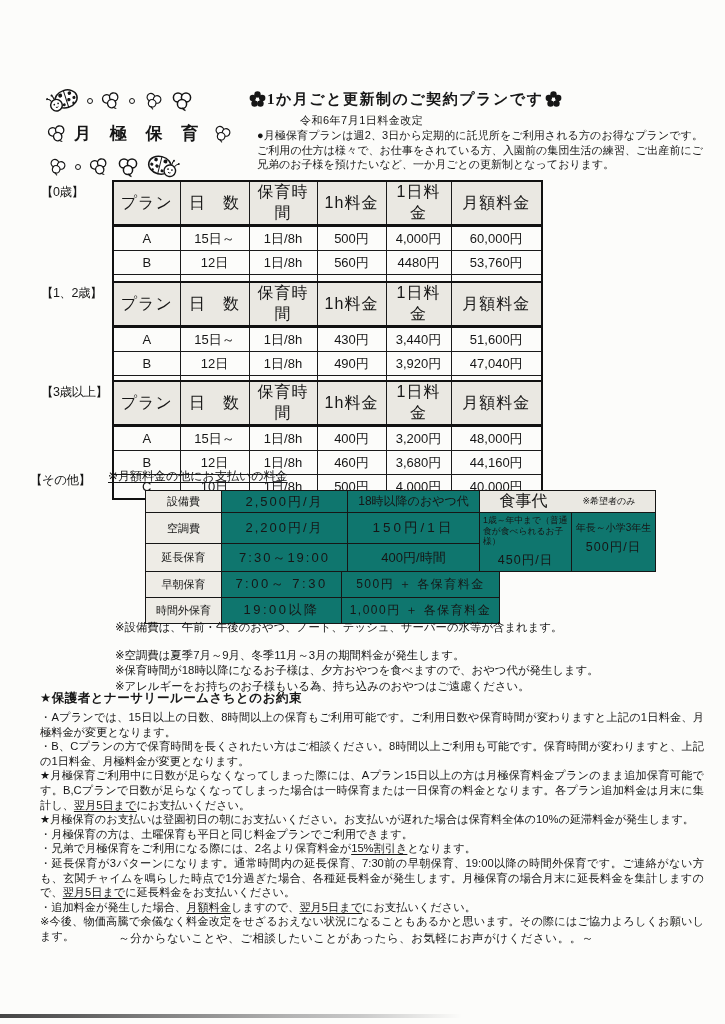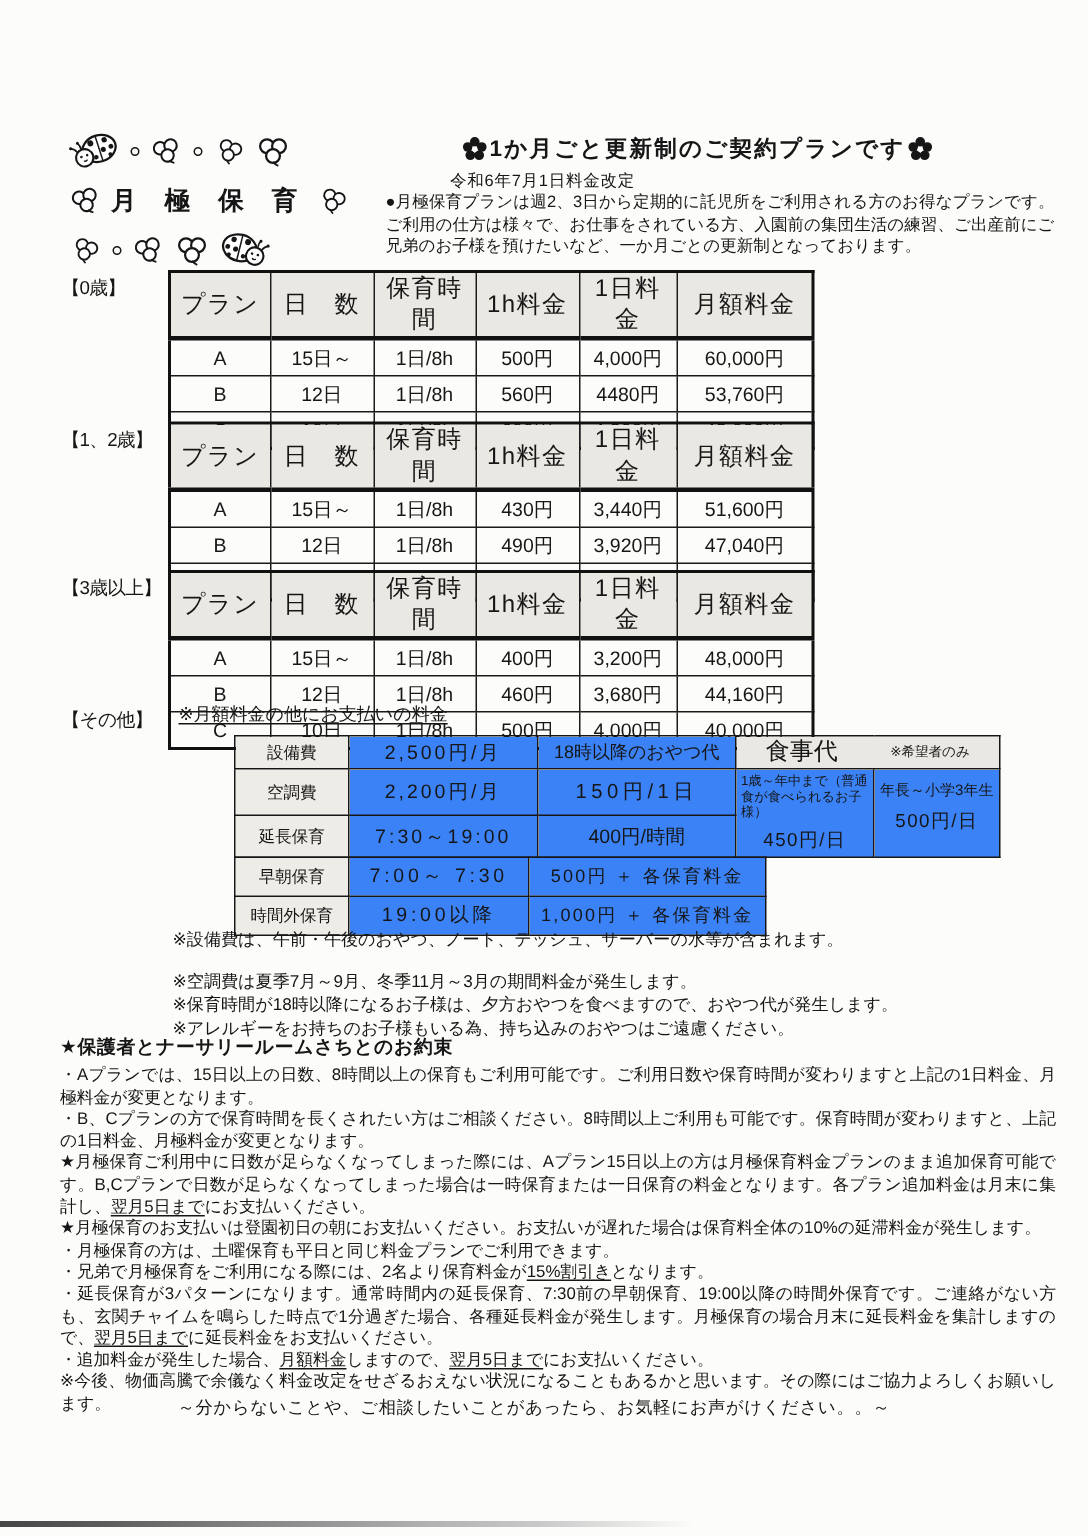--- a/index.html
+++ b/index.html
@@ -11,42 +11,42 @@
   .logo{position:absolute;left:46px;top:84px;width:214px;}
   .logo-row{display:flex;align-items:center;gap:7px;height:33px;}
   .logo-row.r2{gap:4px;}
   .logo-title{font-size:17px;font-weight:600;letter-spacing:7px;white-space:nowrap;padding:0 2px;}
   .dot{width:4px;height:4px;border:1.3px solid #161616;border-radius:50%;flex:none;}
   .tilt-l{transform:rotate(-18deg);}
   .tilt-r{transform:rotate(14deg) scaleX(-1);}
   .sm{transform:scale(.82) rotate(20deg);}
   .sm2{transform:scale(.9) rotate(-15deg);}
 
-  .title-row{position:absolute;left:267px;top:90px;width:396px;display:flex;align-items:center;justify-content:center;}
+  .title-row{position:absolute;left:248px;top:90px;width:396px;display:flex;align-items:center;justify-content:flex-start;font-family:Liberation Serif, serif;}
   .doc-title{font-size:15px;font-weight:600;letter-spacing:1.5px;}
   .revision{position:absolute;left:300px;top:113px;width:362px;text-align:left;font-size:11px;letter-spacing:.5px;}
   .intro{position:absolute;left:257px;top:128px;width:446px;font-size:11px;line-height:14.6px;text-align:justify;}
 
   
   .price-block{position:absolute;left:41px;display:flex;align-items:flex-start;}
   .age-label{width:71px;flex:none;font-size:12.5px;letter-spacing:-.5px;padding-top:4px;}
   table.price{border-collapse:collapse;table-layout:fixed;border:2px solid #111;}
   .price th,.price td{border:1.5px solid #1a1a1a;text-align:center;padding:0 2px;overflow:hidden;}
   .price thead th{height:21px;font-size:16px;font-weight:500;background:#eae8e2;border-bottom:3px solid #111;letter-spacing:1px;}
   .price tbody td{height:23px;font-size:13px;}
 
   
-  .other-wrap{position:absolute;left:41px;top:468px;}
+  .other-wrap{position:absolute;left:30px;top:468px;}
   .other-head{display:flex;align-items:flex-start;}
   .other-subtitle{font-size:12px;text-decoration:underline;text-underline-offset:2px;padding-left:7px;}
   .other-tables{margin-left:79px;margin-top:1px;padding-left:36px;}
   table.other{border-collapse:collapse;table-layout:fixed;}
   .other th,.other td{border:1.5px solid #161616;padding:0 2px;text-align:center;overflow:hidden;}
   .other th{font-size:11px;font-weight:500;background:#eeece6;}
-  .other td{font-size:13px;background:#3b82f6;}
+  .other td{font-size:13px;background:#0f766e;}
   .other-upper tr:nth-child(1) th,.other-upper tr:nth-child(1) td{height:21px;}
   .other-upper tr:nth-child(2) th,.other-upper tr:nth-child(2) td{height:30px;}
   .other-upper tr:nth-child(3) th,.other-upper tr:nth-child(3) td{height:27px;}
   .other-upper tr:nth-child(1) td.extra{font-size:12px;}
   .other-upper tr:nth-child(2) td.extra{font-size:13.5px;letter-spacing:3px;}
   .other-upper td.val{letter-spacing:2px;}
   .other-lower{margin-top:-1.5px;}
   .other-lower tr th{height:25px;}
   .other-lower td.extra{font-size:12px;letter-spacing:1.5px;}
   .other-lower td.val{letter-spacing:2.5px;}

